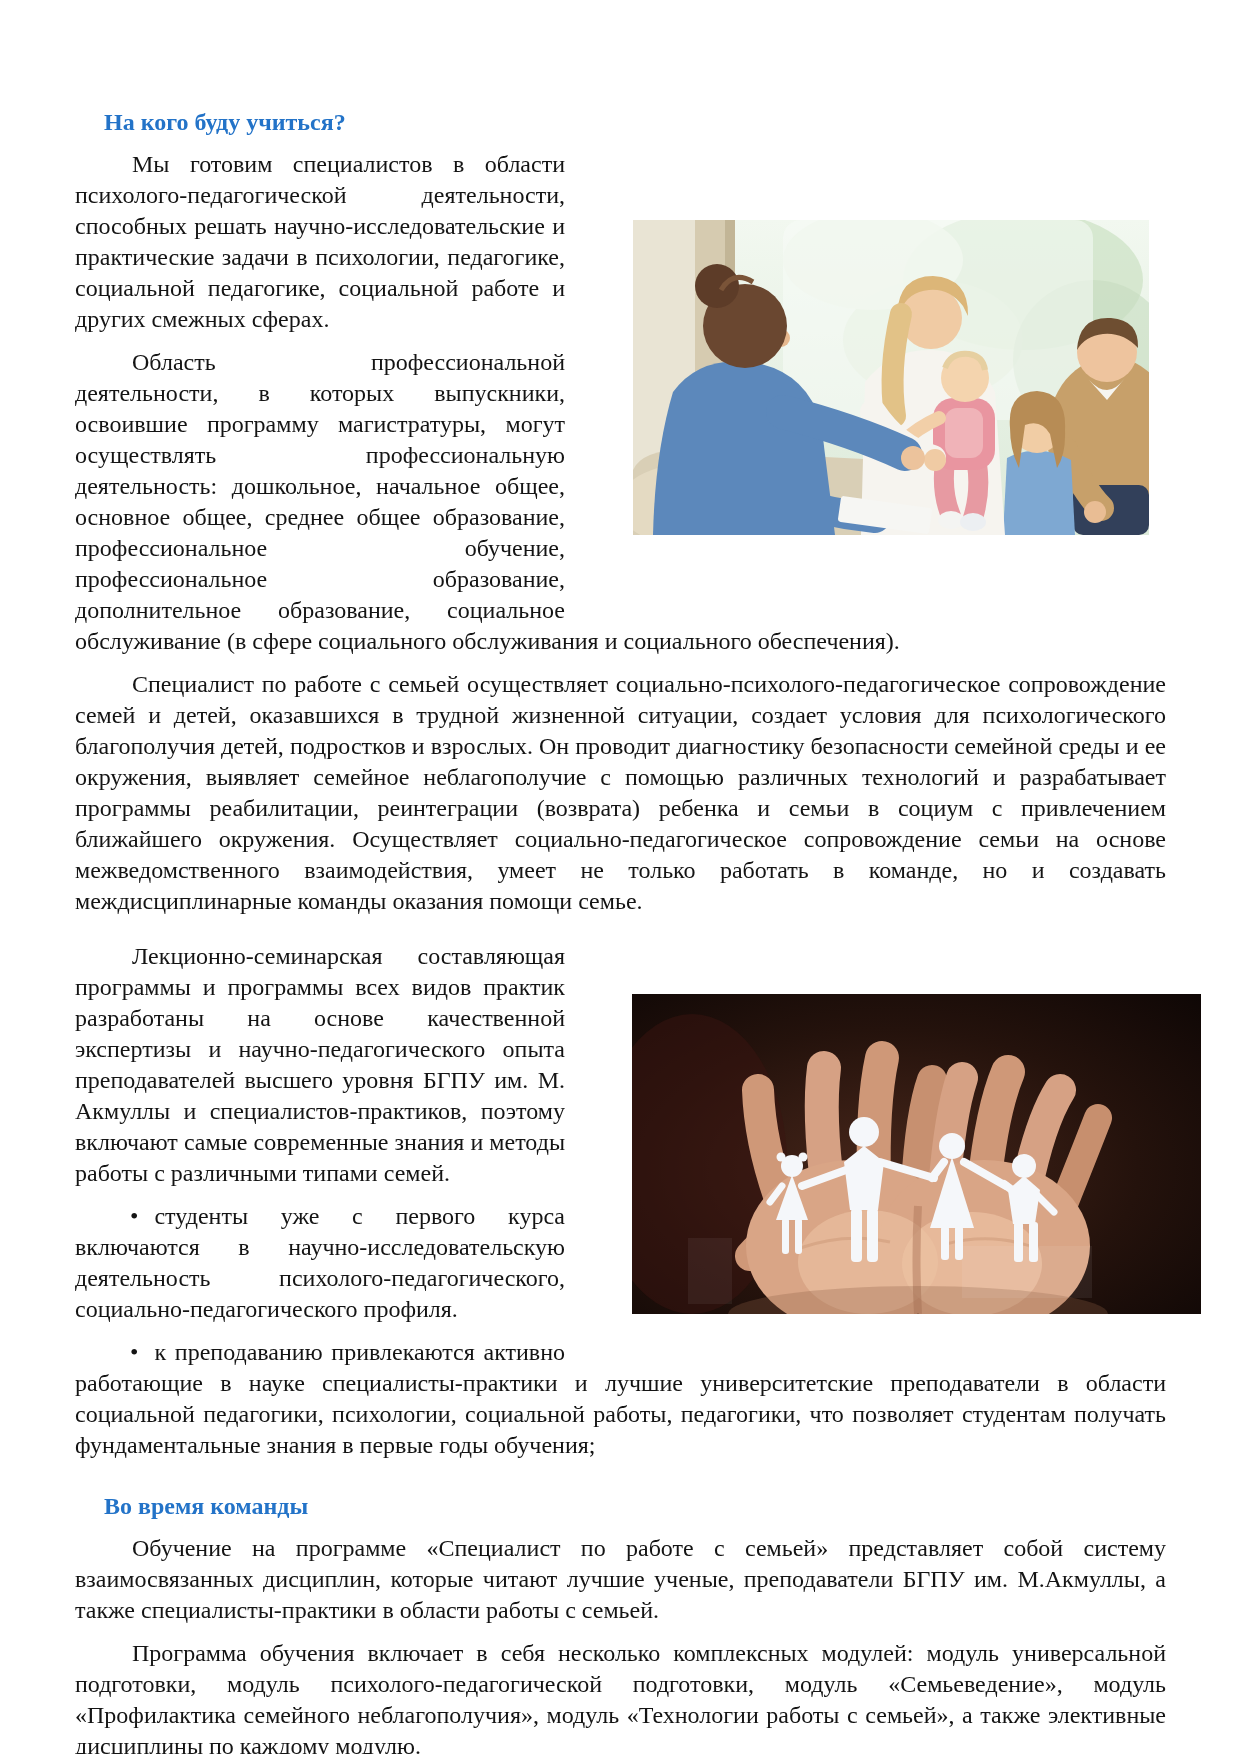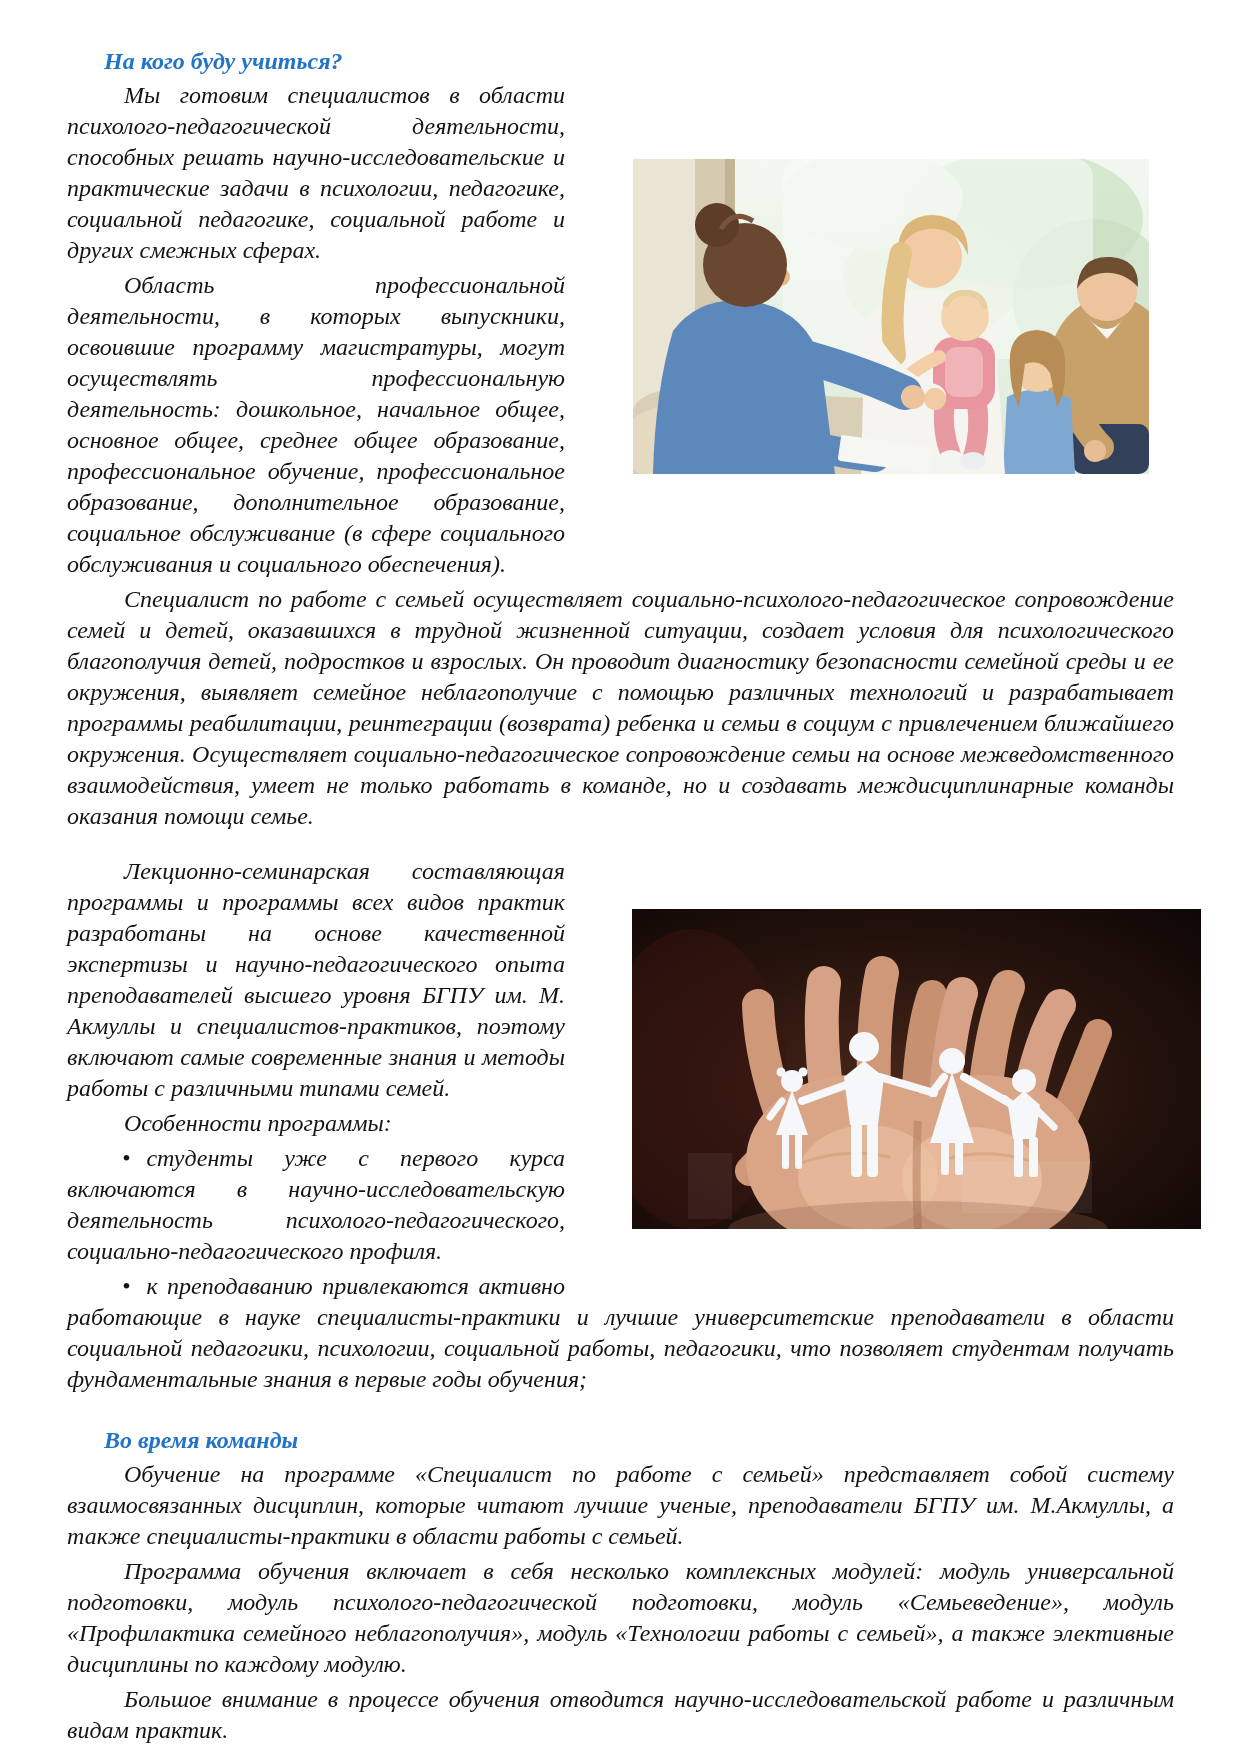--- a/index.html
+++ b/index.html
@@ -6,36 +6,35 @@
   body{
     width:1240px;height:1754px;
     background:#ffffff;
     overflow:hidden;
     font-family:"Liberation Serif","DejaVu Serif",serif;
     color:#141414;
   }
   .page{
     box-sizing:border-box;
     width:1240px;height:1754px;
-    padding:46px 62px 40px 63px;
-    font-style:italic;
+    padding:107px 62px 40px 63px;
   }
   .sec{ }
   .sec2{margin-top:24px;}
   .sec3{margin-top:30px;clear:both;}
   .doc-heading{
     margin:0;
     font-size:24px;
     line-height:30px;
     font-weight:bold;
     color:#2373c8;
     text-indent:41px;
   }
   .body-text{
-    margin:4px;
+    margin:12px;
     font-size:24px;
     line-height:31px;
     text-align:justify;
     text-justify:inter-word;
   }
   .indent{text-indent:57px;}
   .bullet-indent{text-indent:55px;}
   .clear{clear:both;}
   .float-photo{
     float:right;
@@ -196,21 +195,20 @@
           <rect x="382" y="228" width="9" height="40" rx="3" stroke="none"></rect>
           <rect x="397" y="228" width="9" height="40" rx="3" stroke="none"></rect>
         </g>
 
         <rect x="330" y="252" width="130" height="52" fill="#ffffff" opacity="0.07"></rect>
         <rect x="56" y="244" width="44" height="66" fill="#ffffff" opacity="0.06"></rect>
       </svg>
     </figure>
 
     <p class="body-text indent">Лекционно-семинарская составляющая программы и программы всех видов практик разработаны на основе качественной экспертизы и научно-педагогического опыта преподавателей высшего уровня БГПУ им. М. Акмуллы и специалистов-практиков, поэтому включают самые современные знания и методы работы с различными типами семей.</p>
-    <p class="body-text indent">Особенности программы:</p>
     <p class="body-text bullet-indent"><span class="bullet-marker">•</span><span>студенты уже с первого курса включаются в научно-исследовательскую деятельность психолого-педагогического, социально-педагогического профиля.</span></p>
     <p class="body-text bullet-indent"><span class="bullet-marker">•</span><span>к преподаванию привлекаются активно работающие в науке специалисты-практики и лучшие университетские преподаватели в области социальной педагогики, психологии, социальной работы, педагогики, что позволяет студентам получать фундаментальные знания в первые годы обучения;</span></p>
   </section>
 
   <section class="sec sec3">
     <h2 class="doc-heading">Во время команды</h2>
     <p class="body-text indent">Обучение на программе «Специалист по работе с семьей» представляет собой систему взаимосвязанных дисциплин, которые читают лучшие ученые, преподаватели БГПУ им. М.Акмуллы, а также специалисты-практики в области работы с семьей.</p>
     <p class="body-text indent">Программа обучения включает в себя несколько комплексных модулей: модуль универсальной подготовки, модуль психолого-педагогической подготовки, модуль «Семьеведение», модуль «Профилактика семейного неблагополучия», модуль «Технологии работы с семьей», а также элективные дисциплины по каждому модулю.</p>
     <p class="body-text indent">Большое внимание в процессе обучения отводится научно-исследовательской работе и различным видам практик.</p>
   </section>

